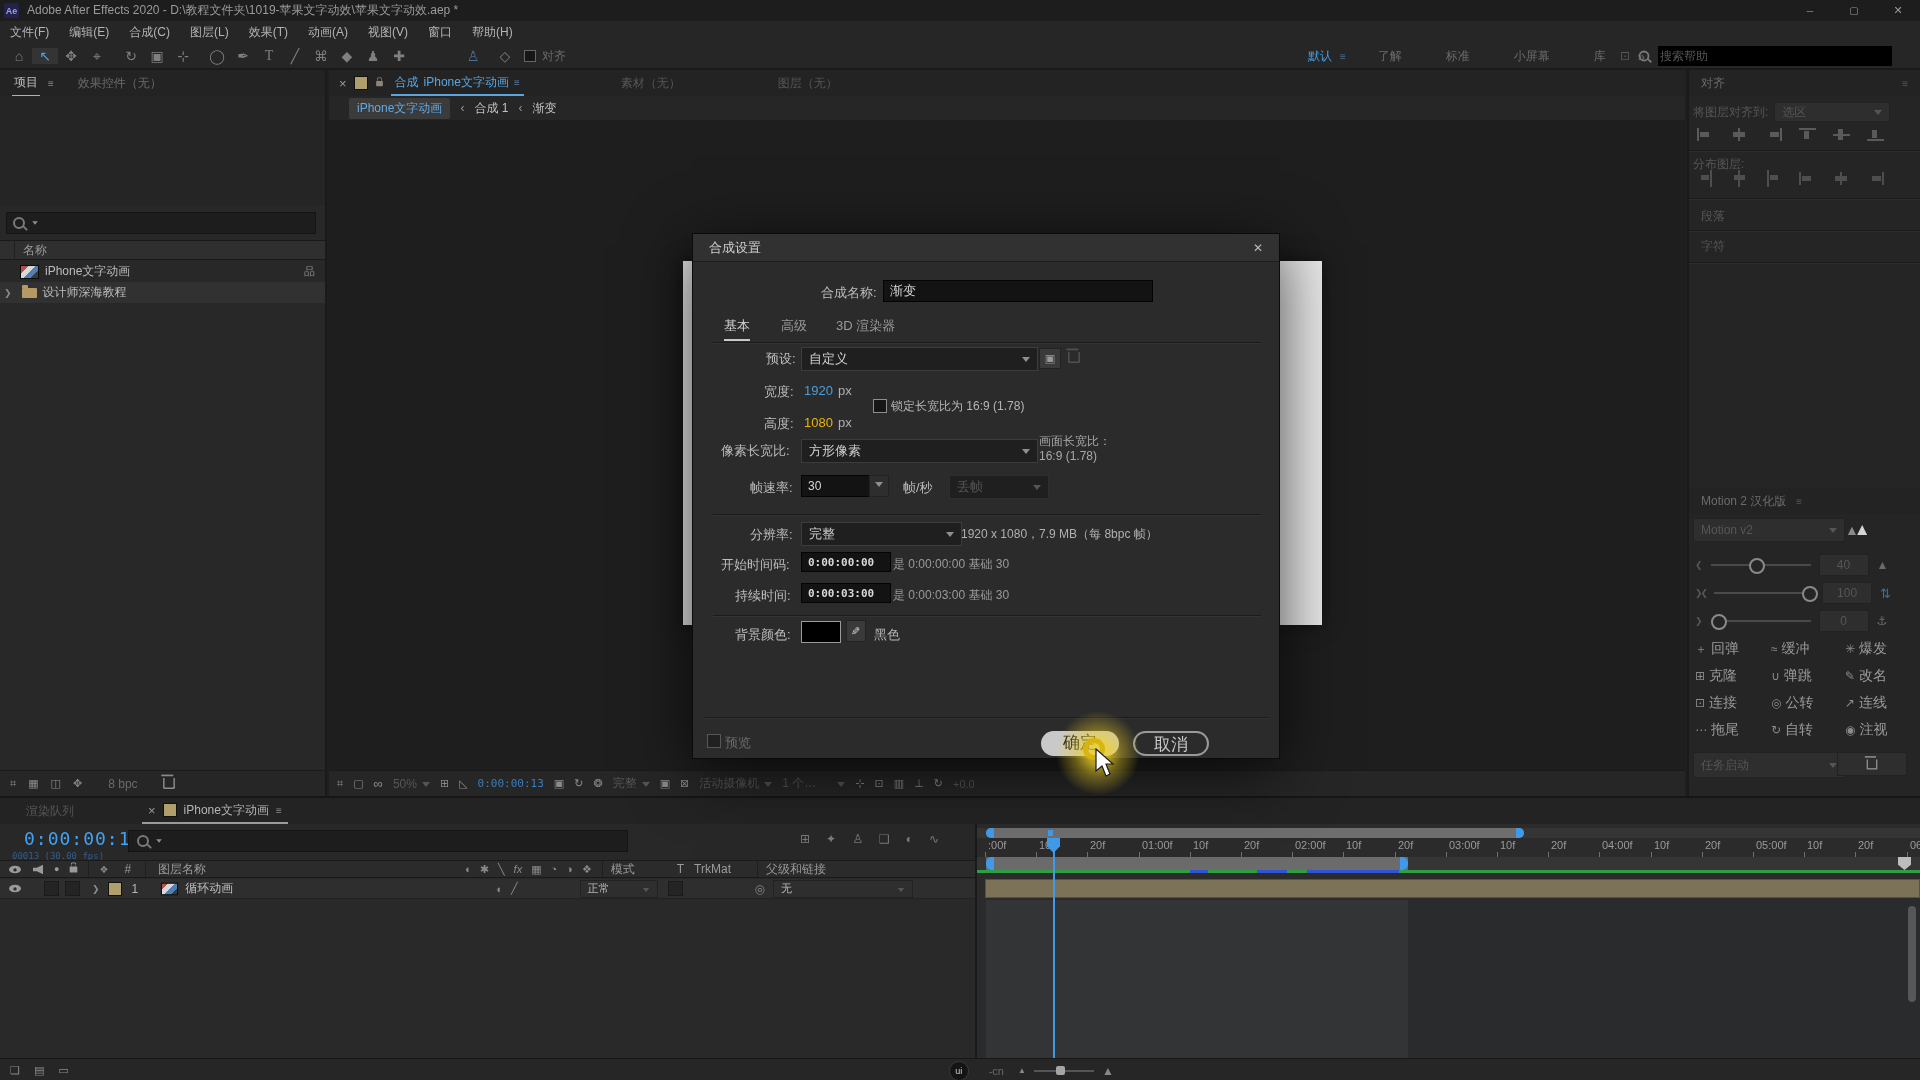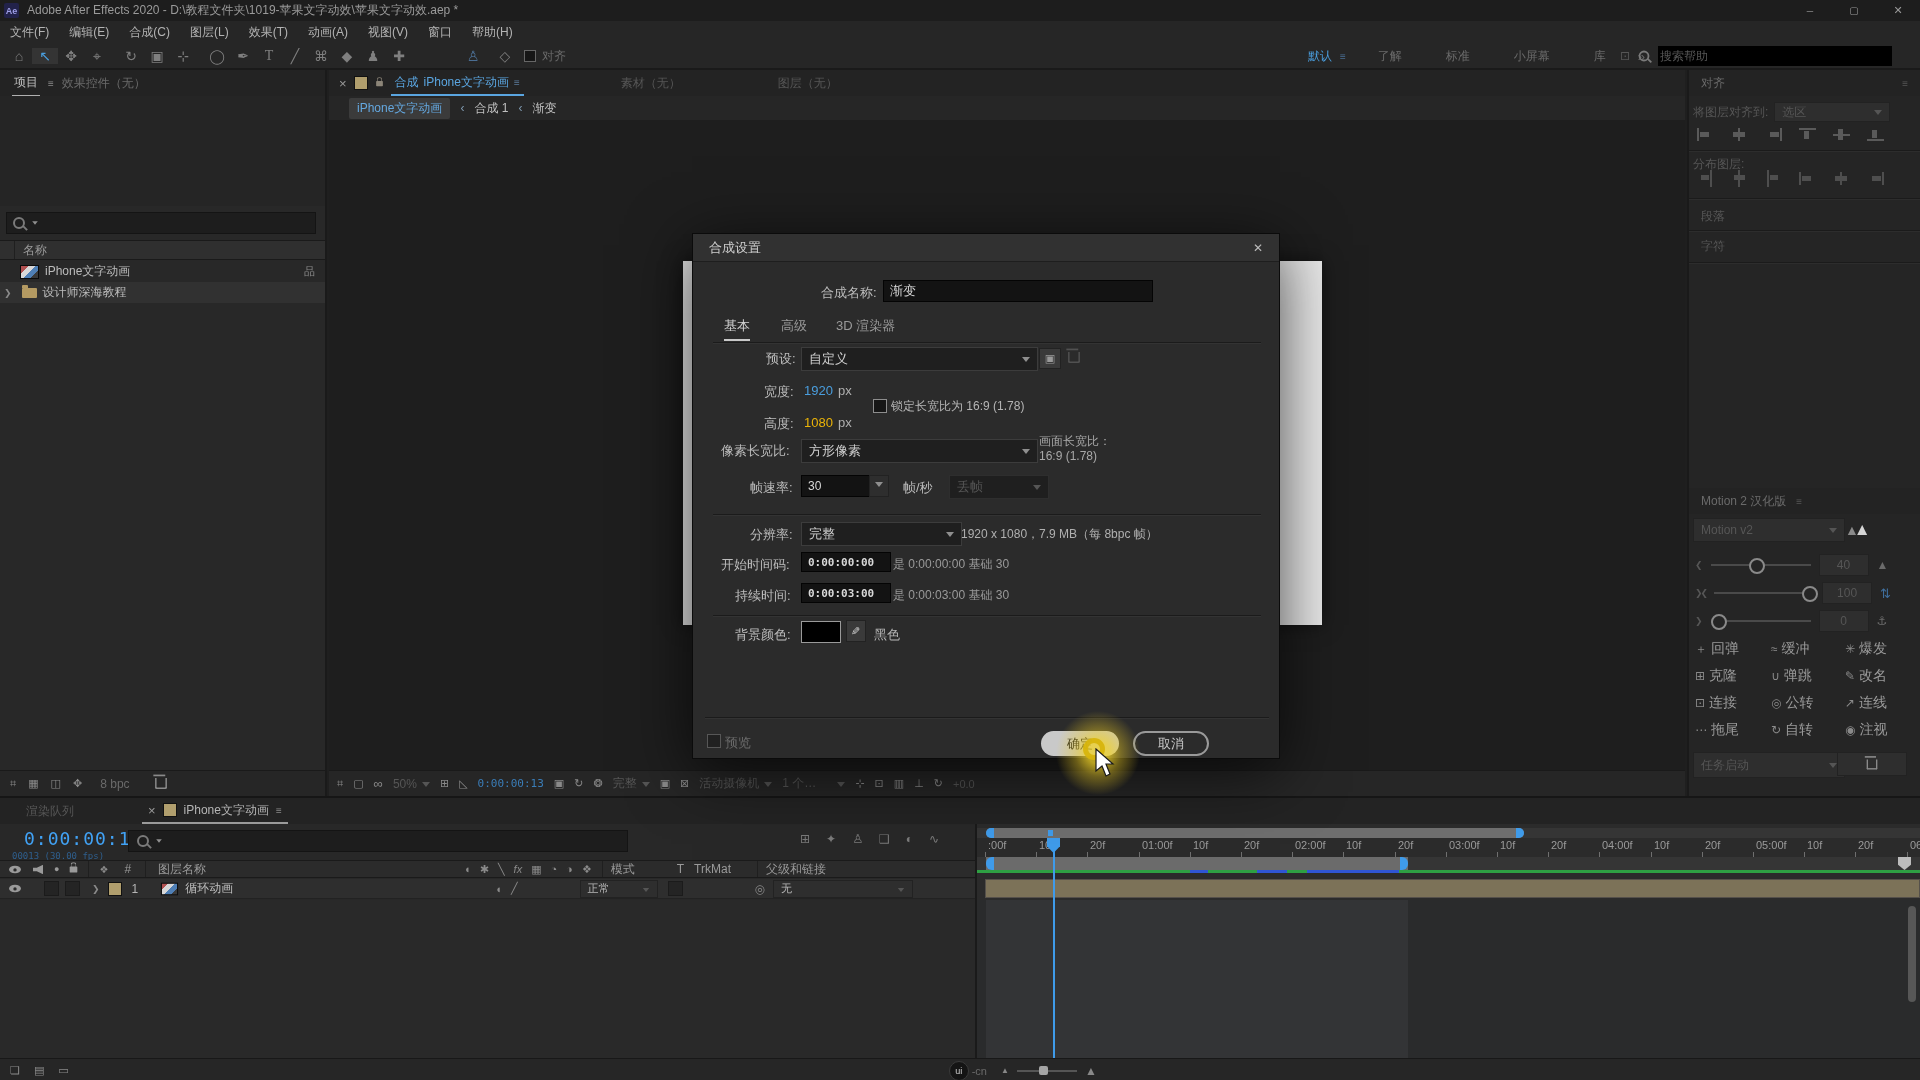--- a/index.html
+++ b/index.html
@@ -36,21 +36,21 @@
   .chipdd{background:#2e2e2e;border:1px solid #222;color:#777;display:flex;align-items:center;justify-content:space-between;padding:0 7px}
   .hr{height:1px;background:#1b1b1b;box-shadow:0 1px 0 rgba(255,255,255,.04)}
   .ai{position:relative;width:17px;height:13px;display:inline-block;opacity:.45}
   .ai::before,.ai::after{content:"";position:absolute;background:#9a9a9a}
   .ai-l::before{left:0;top:0;width:2px;height:100%}.ai-l::after{left:3px;top:4px;width:9px;height:5px}
   .ai-ch::before{left:7px;top:0;width:2px;height:100%}.ai-ch::after{left:2px;top:4px;width:12px;height:5px}
   .ai-r::before{right:0;top:0;width:2px;height:100%}.ai-r::after{right:3px;top:4px;width:9px;height:5px}
   .ai-t::before{left:0;top:0;width:100%;height:2px}.ai-t::after{left:5px;top:3px;width:5px;height:8px}
   .ai-cv::before{left:0;top:6px;width:100%;height:2px}.ai-cv::after{left:5px;top:1px;width:5px;height:11px}
   .ai-b::before{left:0;bottom:0;width:100%;height:2px}.ai-b::after{left:5px;bottom:3px;width:5px;height:8px}
-  .pill{border-radius:13px;display:flex;align-items:center;justify-content:center;font-size:13px}
+  .pill{border-radius:13px;display:flex;align-items:flex-start;justify-content:center;font-size:17px}
   .tick{position:absolute;top:1px;padding-left:3px;color:#9a9a9a;font-size:11px;white-space:nowrap}
   .tick::before{content:"";position:absolute;left:0;top:13px;width:1px;height:5px;background:#6f6f6f}
   .toolico{color:#7f7f7f;font-size:14px;width:26px;text-align:center}
   .swico{color:#8a8a8a;font-size:11px}
   .mtool{display:flex;align-items:center;gap:4px;color:#9a9a9a;font-size:14px}
   .mtool .mi{font-size:12px;color:#8a8a8a}
   input::placeholder{color:#555}
 </style>
 </head>
 <body>
@@ -118,21 +118,21 @@
       <span class="dim2" style="font-size:12px">⊡</span>
       <span class="mag" style="transform:scale(.9)"></span>
       <input style="width: 230px; background: #000000; border: none; outline: none; color: rgb(170, 170, 170); height: 18px; font-size: 12px;" placeholder="搜索帮助">
     </div>
   </div>
 
   <div class="r" style="left:0;top:70px;width:327px;height:726px;background:#282828;border-right:2px solid #1a1a1a;box-sizing:border-box">
     <div class="r fx" style="left:0;top:0;width:100%;height:26px;background:#232323;gap:8px;padding-left:12px;box-sizing:border-box">
       <span style="color:#bdbdbd;border-bottom:2px solid #b0b0b0;padding:4px 2px">项目</span>
       <span style="color:#8a8a8a;font-size:10px">≡</span>
-      <span class="dim" style="">效果控件（无）</span>
+      <span class="dim" style="margin-left:16px">效果控件（无）</span>
     </div>
     <div class="r" style="left:0;top:26px;width:100%;height:110px;background:#252525"></div>
     <div class="r fx" style="left:6px;top:142px;width:310px;height:22px;background:#1d1d1d;border:1px solid #141414;gap:6px;padding-left:6px;box-sizing:border-box">
       <span class="mag"></span>
       <span class="caret" style="transform:scale(.7);margin-top:2px"></span>
     </div>
     <div class="r fx" style="left:0;top:170px;width:100%;height:20px;background:#2f2f2f;border-top:1px solid #1a1a1a;border-bottom:1px solid #1a1a1a;box-sizing:border-box">
       <span style="width:14px;border-right:1px solid #1f1f1f;height:100%"></span>
       <span style="padding-left:8px;color:#9a9a9a">名称</span>
     </div>
@@ -145,21 +145,21 @@
       <span style="color:#8a8a8a;font-size:9px;transform:rotate(0deg)">❯</span>
       <span class="folder" style="margin-left:4px"></span>
       <span style="color:#bcbcbc">设计师深海教程</span>
     </div>
 
     <div class="r fx" style="left:0;top:700px;width:100%;height:26px;background:#262626;border-top:1px solid #1a1a1a;gap:12px;padding-left:10px;box-sizing:border-box">
       <span class="swico">⌗</span>
       <span class="swico">▦</span>
       <span class="swico">◫</span>
       <span class="swico">✥</span>
-      <span class="dim" style="margin-left:6px">8 bpc</span>
+      <span class="dim" style="margin-left:14px">8 bpc</span>
       <span class="trash" style="margin-left:12px;transform:scale(.85)"></span>
     </div>
   </div>
 
   <div class="r" style="left:329px;top:70px;width:1356px;height:726px;background:#232323">
 
     <div class="r fx" style="left:0;top:0;width:100%;height:26px;background:#232323;gap:7px;padding-left:10px;box-sizing:border-box">
       <span style="color:#9a9a9a;font-size:13px">×</span>
       <span class="chip" style="background:#b09e6d"></span>
       <span class="lock minilock"></span>
@@ -501,21 +501,21 @@
       <div class="r" style="left:76px;top:18px;width:2px;height:216px;background:#3f9bea"></div>
       <div class="r" style="left:70px;top:14px;width:13px;height:15px;background:#3f9bea;clip-path:polygon(0 0,100% 0,100% 55%,50% 100%,0 55%)"></div>
 
       <div class="r" style="left:931px;top:82px;width:8px;height:96px;background:#575757;border-radius:4px"></div>
     </div>
 
     <div class="r fx" style="left:0;top:260px;width:1920px;height:24px;background:#262626;border-top:1px solid #181818;box-sizing:border-box">
       <span class="swico" style="margin-left:10px">❏</span>
       <span class="swico" style="margin-left:14px">▤</span>
       <span class="swico" style="margin-left:14px">▭</span>
-      <span class="fx" style="margin-left:880px;gap:3px">
+      <span class="fx" style="margin-left:880px;gap:20px">
         <span style="width:18px;height:18px;border-radius:50%;background:#141414;border:1px solid #3a3a3a;color:#cfcfcf;font-size:9px;display:flex;align-items:center;justify-content:center">ui</span>
         <span class="dim" style="font-size:11px">-cn</span>
       </span>
       <span style="margin-left:14px;color:#888;font-size:8px">▲</span>
       <span style="position:relative;width:60px;height:2px;background:#555;margin-left:8px;display:inline-block">
         <span style="position:absolute;left:22px;top:-4px;width:9px;height:9px;background:#a5a5a5;border-radius:2px"></span>
       </span>
       <span style="margin-left:8px;color:#888;font-size:12px">▲</span>
     </div>
   </div>

